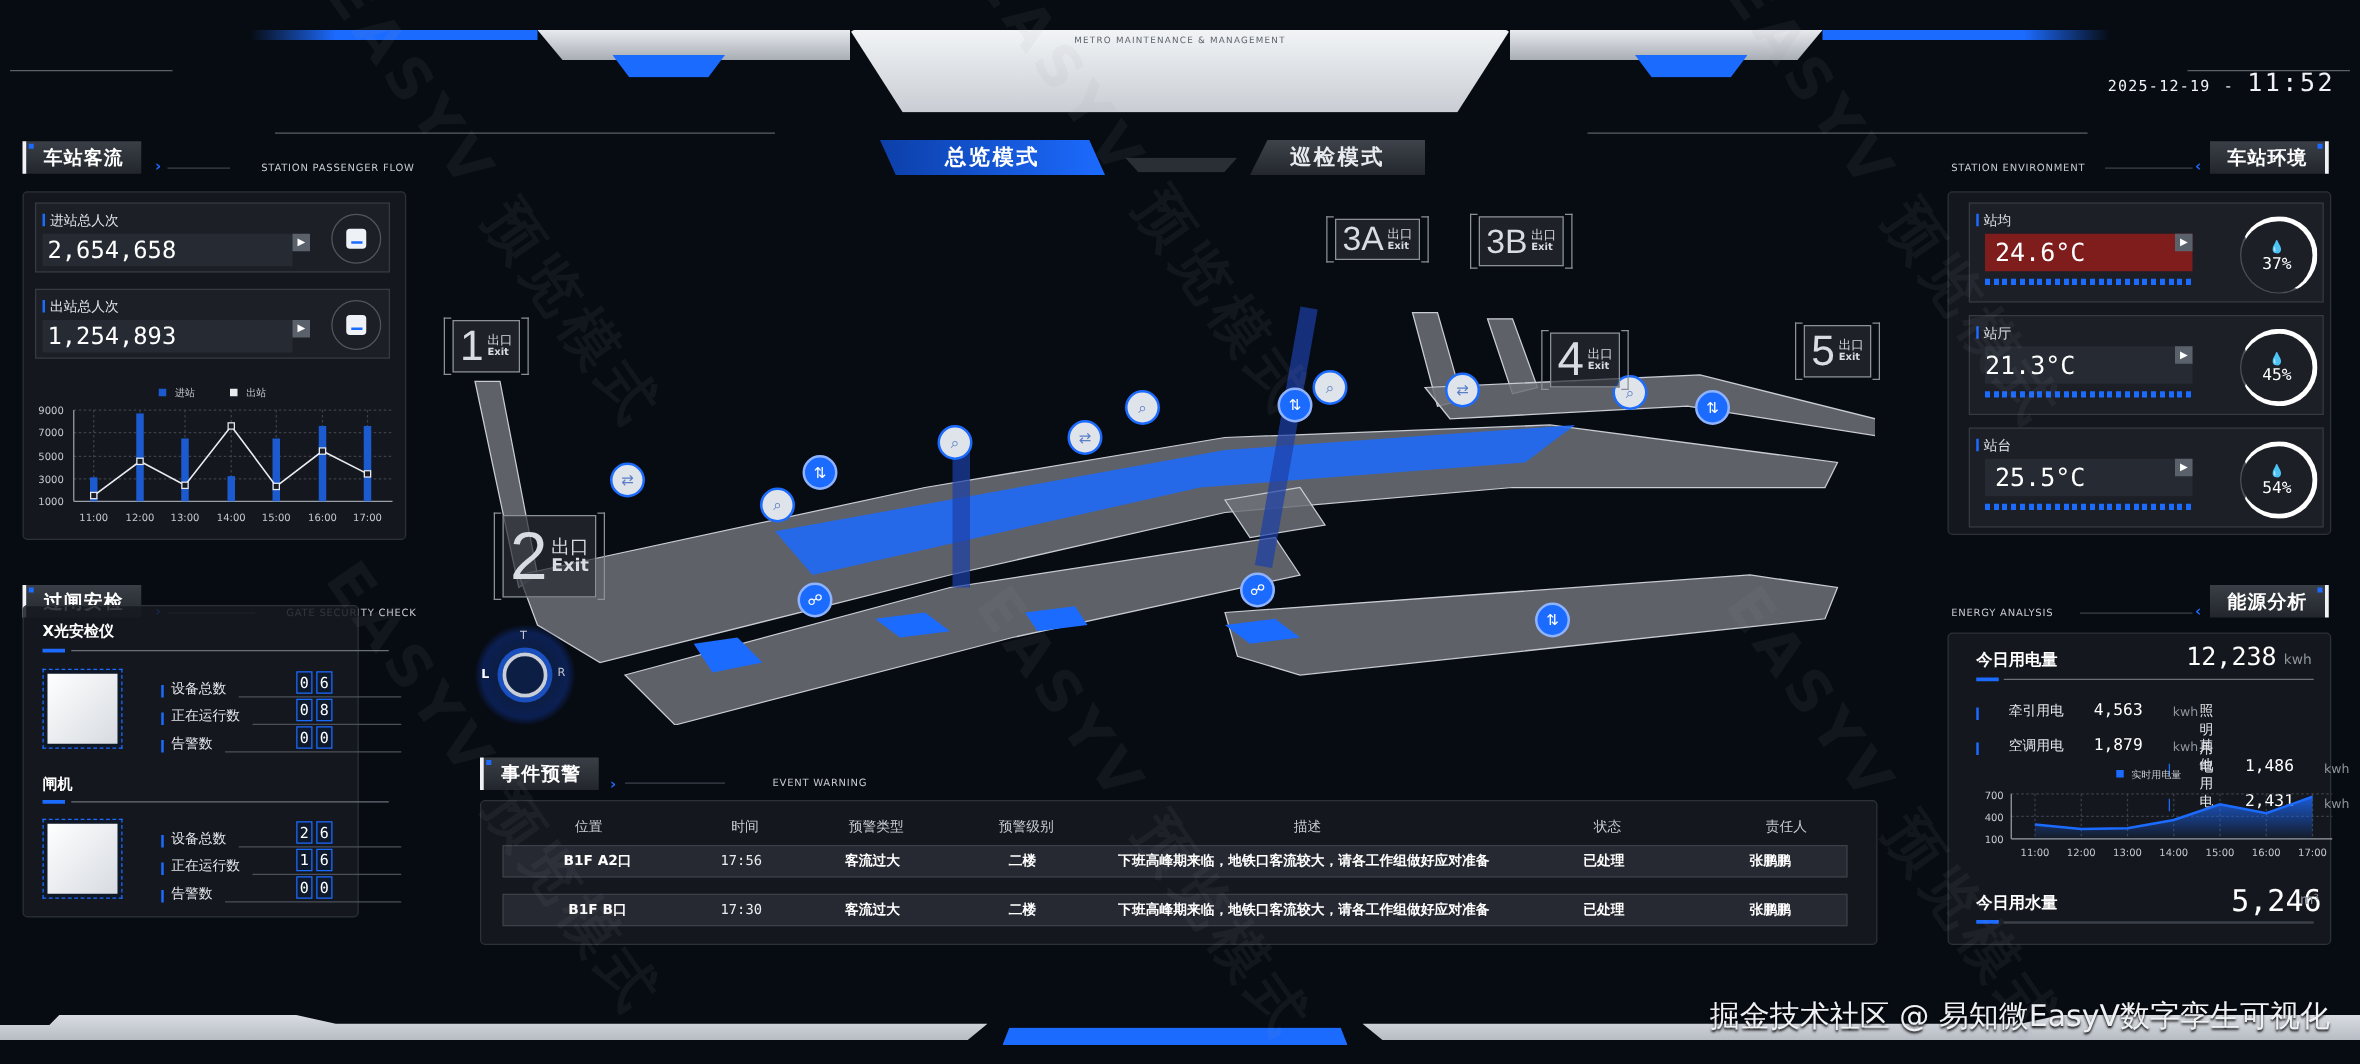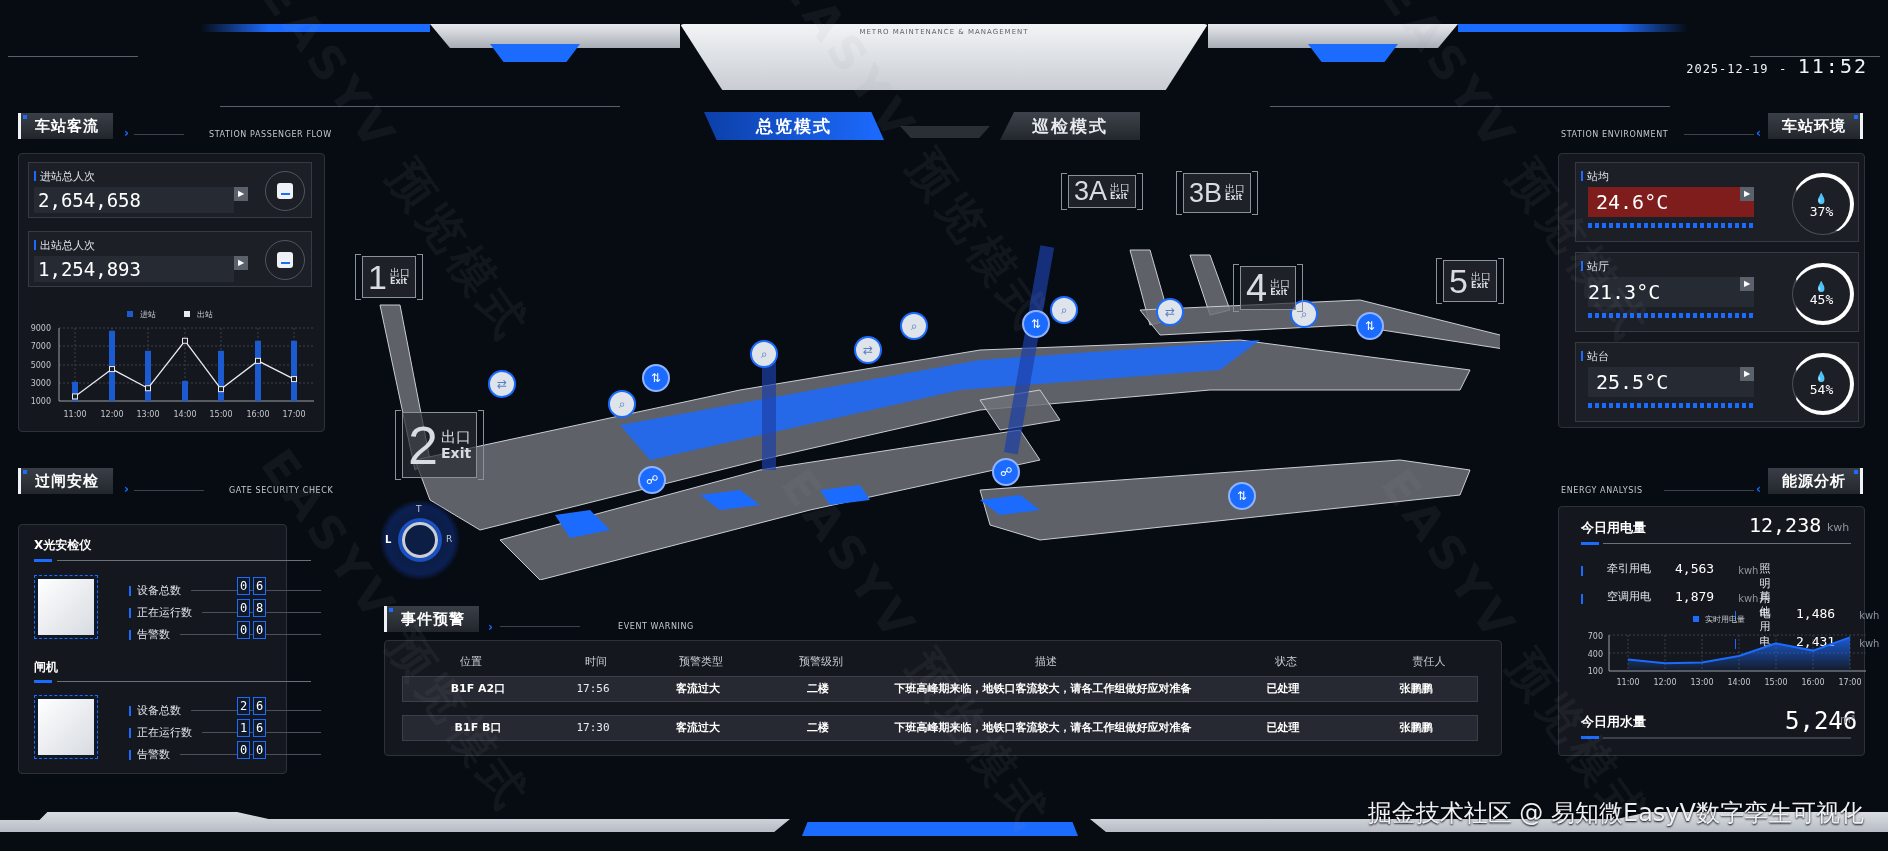--- a/index.html
+++ b/index.html
@@ -41,21 +41,21 @@
 .circle-ic{position:absolute;width:40px;height:40px;border:1px solid #50565f;border-radius:50%;display:flex;align-items:center;justify-content:center}
 .circle-ic span{display:block;width:16px;height:16px;background:#eef2f6;border-radius:3px;position:relative}
 .circle-ic span::after{content:"";position:absolute;left:4px;bottom:4px;width:9px;height:2px;background:#1c6bff}
 
 
 .chart-svg text{font-family:"DejaVu Sans","Liberation Sans",sans-serif}
 
 
 .device-img{position:absolute;width:64px;height:64px;border:1px dashed #1c6bff;padding:3px;background:#0f1826}
 .device-img div{width:100%;height:100%;background:linear-gradient(135deg,#ffffff,#d7dbe1)}
-.kv{position:absolute;left:110px;font-size:11px;color:#e1e4e9;display:flex;align-items:center;width:200px}
+.kv{position:absolute;left:110px;font-size:11px;color:#e1e4e9;display:flex;align-items:flex-end;width:200px}
 .kv .bar{display:inline-block;width:2px;height:10px;background:#1c6bff;margin-right:6px}
 .kv .line{flex:1;height:1px;background:#4b515a;margin:0 8px 0 10px}
 .digits{position:absolute;right:20px;display:flex;gap:3px}
 .digits span{width:13px;height:18px;border:1px solid #1c6bff;background:#0e1a2c;font-family:"DejaVu Sans Mono",monospace;font-size:12px;color:#fff;text-align:center;line-height:17px}
 .sub-head{position:absolute;font-size:12px;font-weight:bold;color:#fff}
 
 
 .env-ring{position:absolute;width:62px;height:62px;border-radius:50%;border:1px solid #4a4f58;display:flex;flex-direction:column;align-items:center;justify-content:center}
 .env-ring .drop{color:#1c6bff;font-size:10px}
 .env-ring .pct{font-family:"DejaVu Sans Mono",monospace;font-size:13px;color:#fff}
@@ -209,21 +209,21 @@
         <text x="275" y="118">17:00</text>
       </g>
   </svg>
 </div>
 
 <div class="sec-title" style="left:18px;top:468px">过闸安检</div>
 <div class="sec-chev" style="left:124px;top:482px">›</div>
 <div class="thin-line" style="left:134px;top:490px;width:70px;background:#3d434c"></div>
 <div class="sec-en" style="left:229px;top:486px">GATE SECURITY CHECK</div>
 
-<div class="panel" style="left:18px;top:524px;width:269px;height:250px">
+<div class="panel" style="left:18px;top:484px;width:269px;height:250px">
   <div class="sub-head" style="left:15px;top:12px">X光安检仪</div>
   <div class="abs" style="left:15px;top:34px;width:18px;height:3px;background:#1c6bff"></div>
   <div class="abs" style="left:38px;top:35px;width:254px;height:1px;background:#6a7079"></div>
   <div class="device-img" style="left:15px;top:50px">
       <div></div>
     </div>
   <div class="kv" style="top:58px">
       <span class="bar"></span>
       <span>设备总数</span>
       <span class="line"></span>

